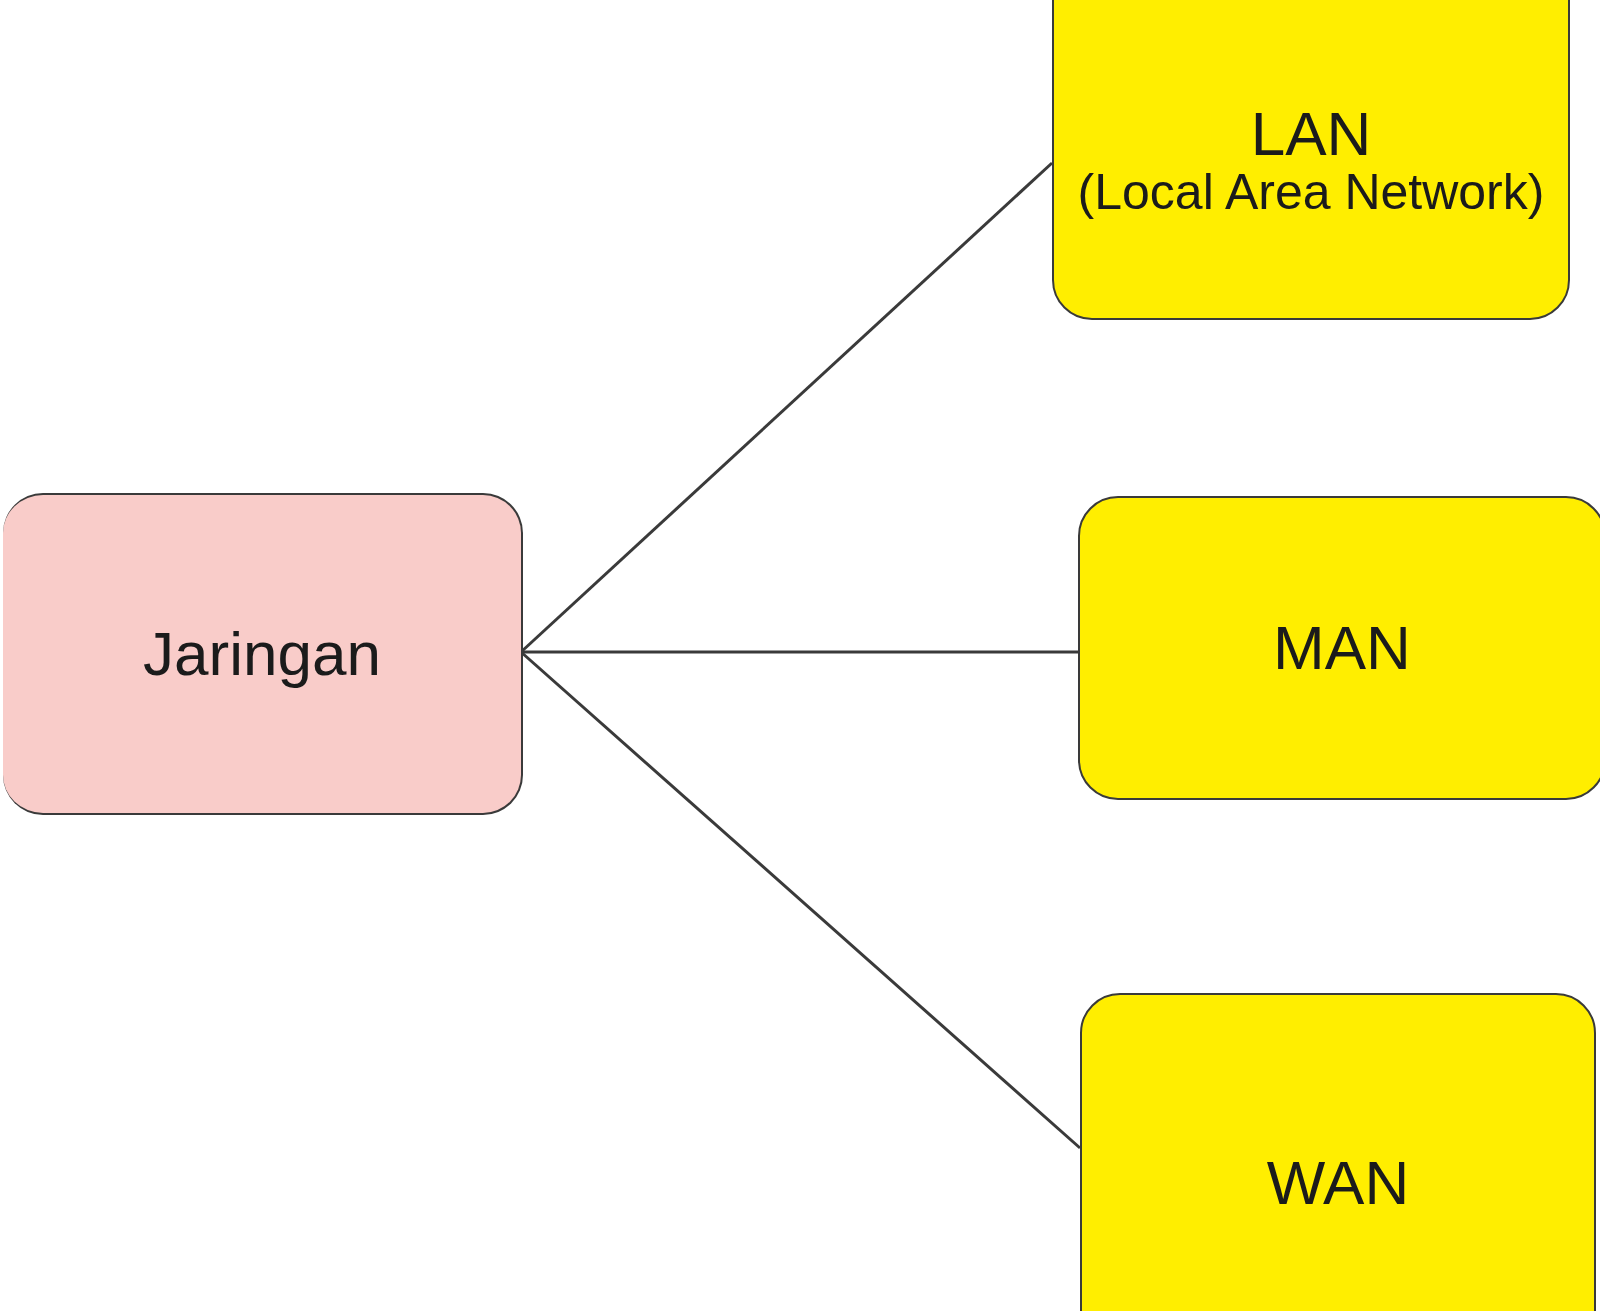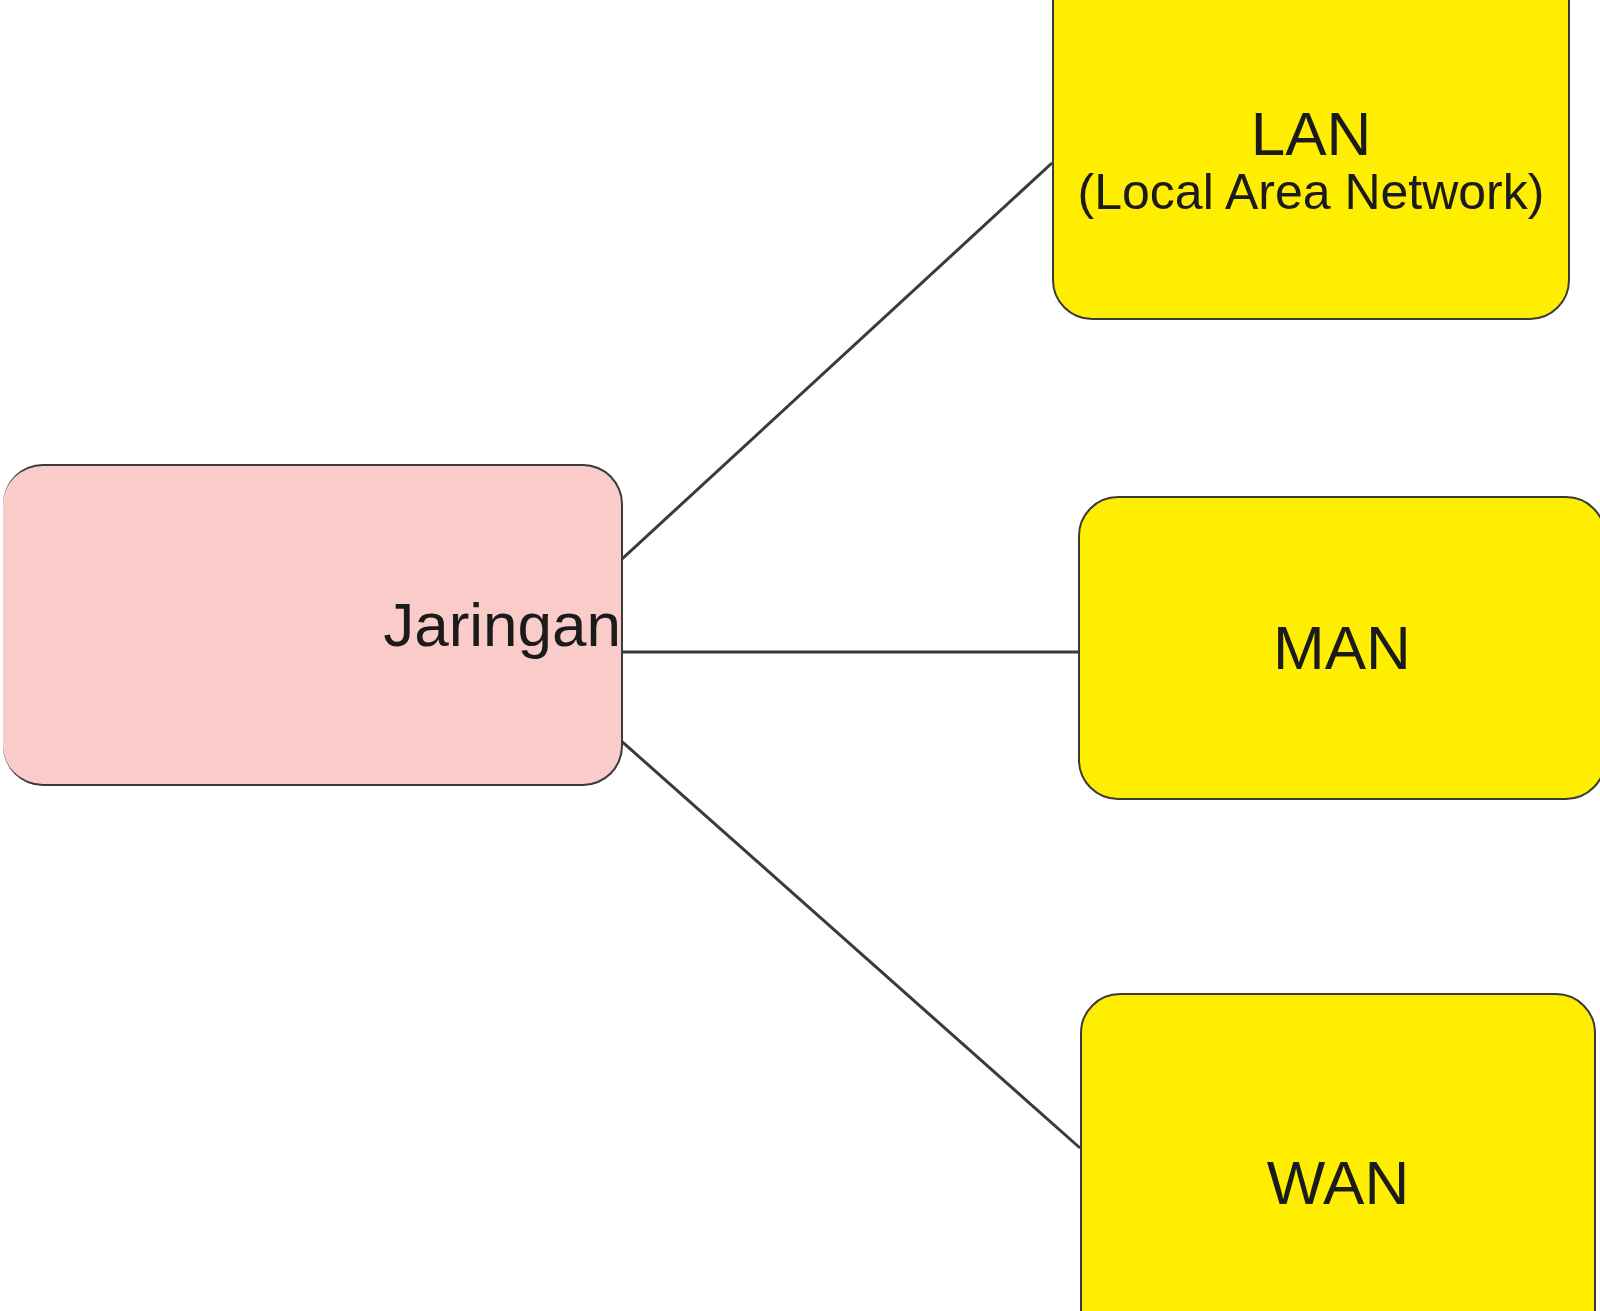--- a/index.html
+++ b/index.html
@@ -53,27 +53,26 @@
   }
   .node-sub {
     font-size: 50px;
     line-height: 1.05;
     font-weight: normal;
     white-space: nowrap;
   }
   
   #node-root {
     left: 3px;
-    top: 464px;
-    width: 620px;
+    top: 493px;
+    width: 520px;
     height: 322px;
     border-left: none;
     border-top-left-radius: 40px;
     border-bottom-left-radius: 40px;
-    align-items: flex-end;
   }
   
   #node-lan {
     left: 1052px;
     top: -62px;
     width: 518px;
     height: 382px;
     padding-top: 62px;
   }
   #node-lan .node-title { }

